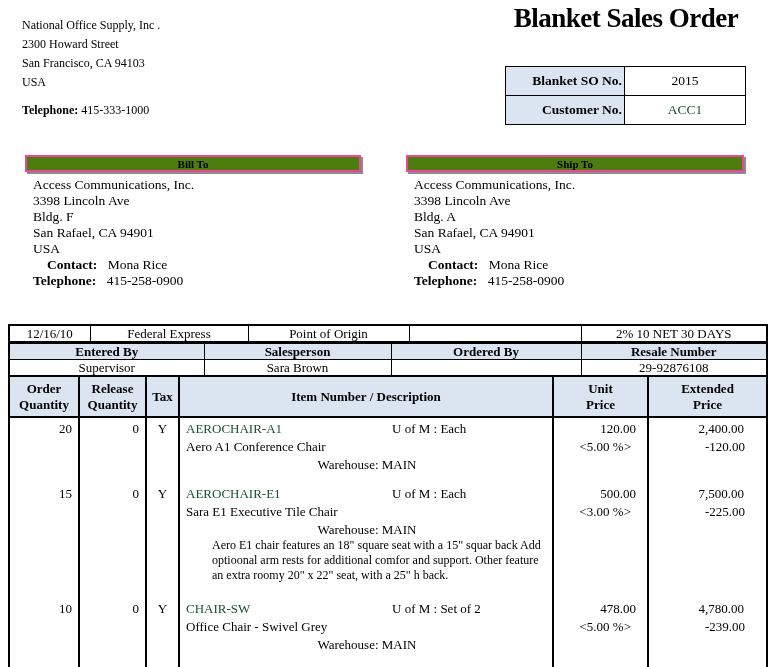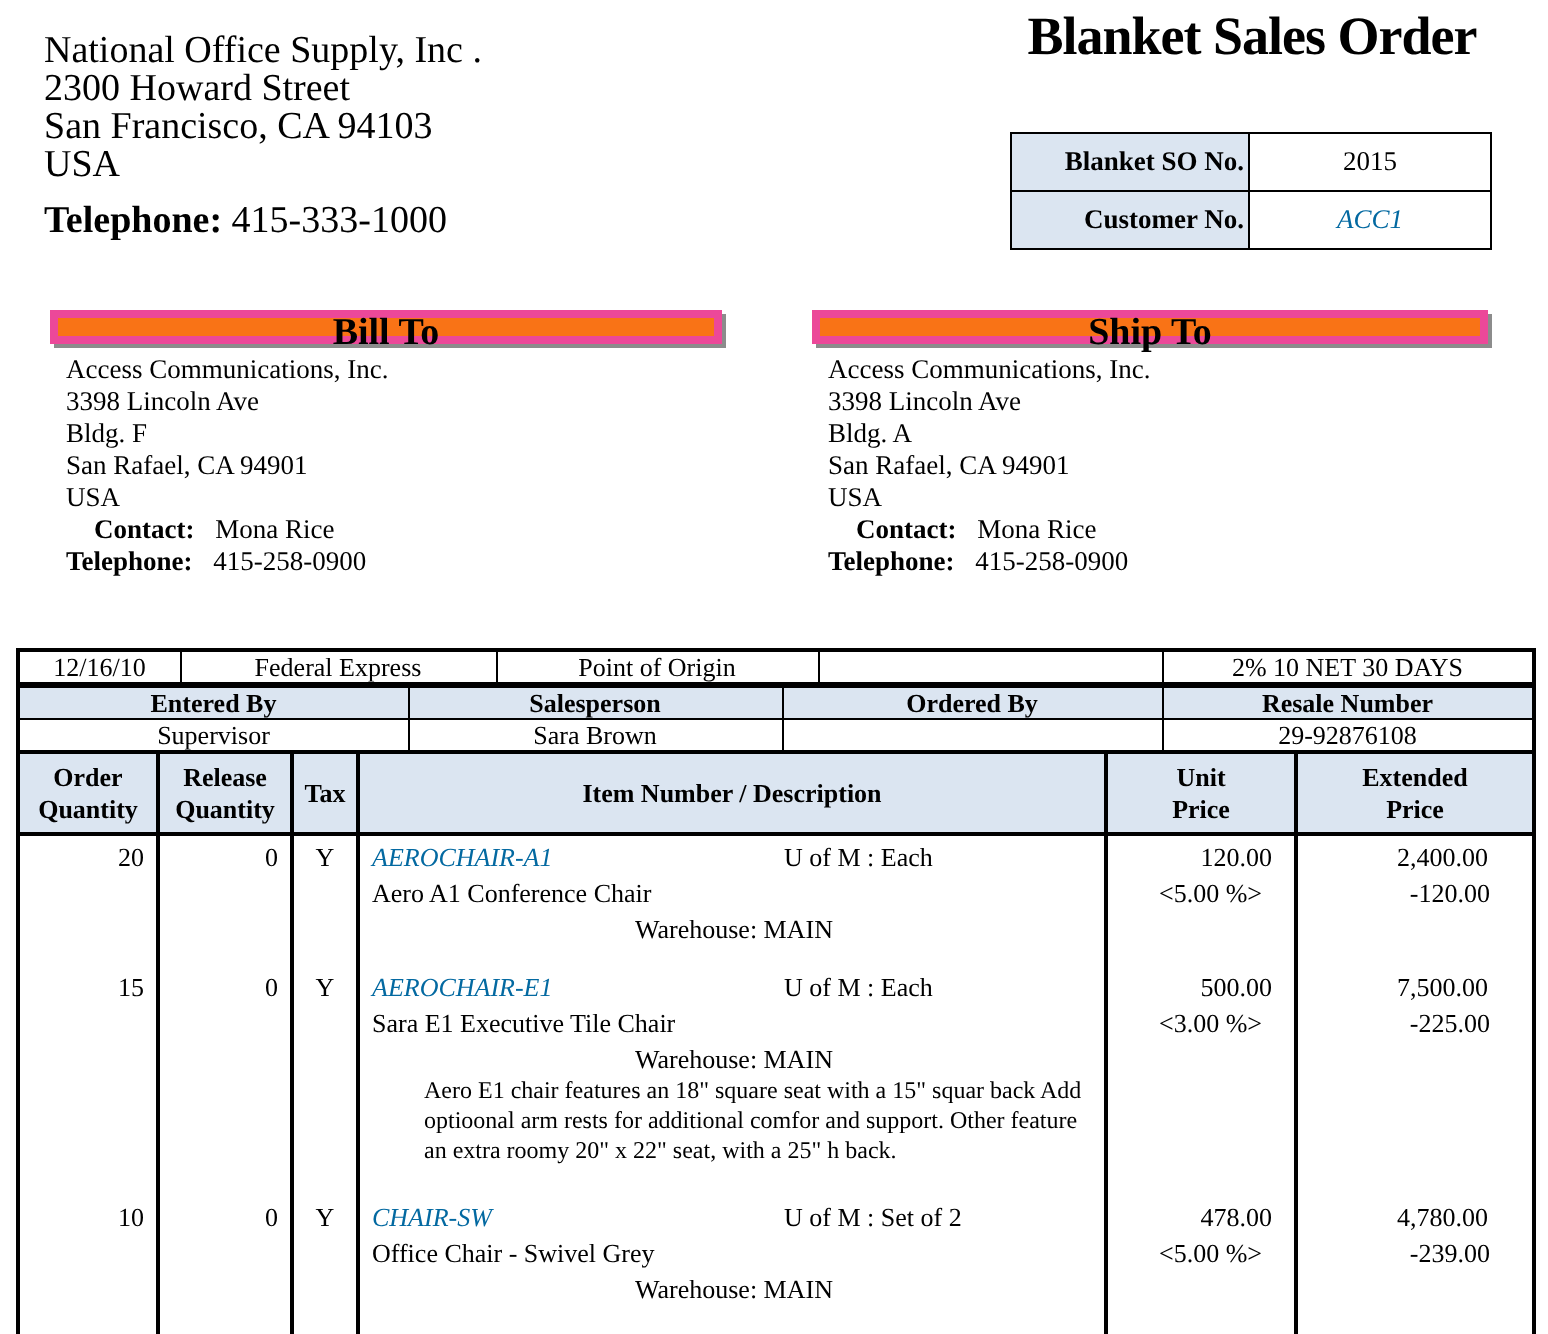--- a/index.html
+++ b/index.html
@@ -4,39 +4,39 @@
 <style>
   * { margin:0; padding:0; box-sizing:border-box; }
   html,body { background:#fff; }
   .page {
     position:relative; width:774px; height:667px; overflow:hidden;
     background:#fff; color:#000;
     font-family:"Liberation Serif", serif; font-size:13px;
   }
 
   
-  .company { position:absolute; left:22px; top:16px; font-size:19px; line-height:19px; }
+  .company { position:absolute; left:22px; top:16px; font-size:12px; line-height:19px; }
   .company .phone-line { margin-top:9px; }
   .blabel { font-weight:bold; }
 
   
   .doc-title { position:absolute; left:498px; top:3px; width:256px;
     text-align:center; font-size:27px; font-weight:bold; letter-spacing:-0.5px; }
 
   
   .order-box { position:absolute; left:505px; top:66px; border-collapse:collapse; }
   .order-box td { border:1px solid #000; height:29px; font-size:13.5px; }
   .order-box .lbl { width:119px; background:#dbe5f1; font-weight:bold; text-align:right; padding-right:2px; }
   .order-box .val { width:121px; text-align:center; }
-  .link { color:#0369a1;font-style:italic; }
-
-  
-  .section-bar { position:absolute; height:17px; background:#f97316;
-    border:4px solid #ec4899; box-shadow:2px 2px 0 rgba(0,0,0,0.45);
-    text-align:center; font-weight:bold; font-size:19px; line-height:15px; }
+  .link { color:#14532d; }
+
+  
+  .section-bar { position:absolute; height:17px; background:#4d7c0f;
+    border:2px solid #ec4899; box-shadow:2px 2px 0 rgba(0,0,0,0.45);
+    text-align:center; font-weight:bold; font-size:11px; line-height:15px; }
   .bill-bar { left:25px; top:155px; width:336px; }
   .ship-bar { left:406px; top:155px; width:338px; }
 
   
   .addr { position:absolute; font-size:13.5px; line-height:16px; }
   .bill-addr { left:33px; top:177px; }
   .ship-addr { left:414px; top:177px; }
   .addr .contact-line { padding-left:14px; }
   .addr .blabel { margin-right:7px; }
 

